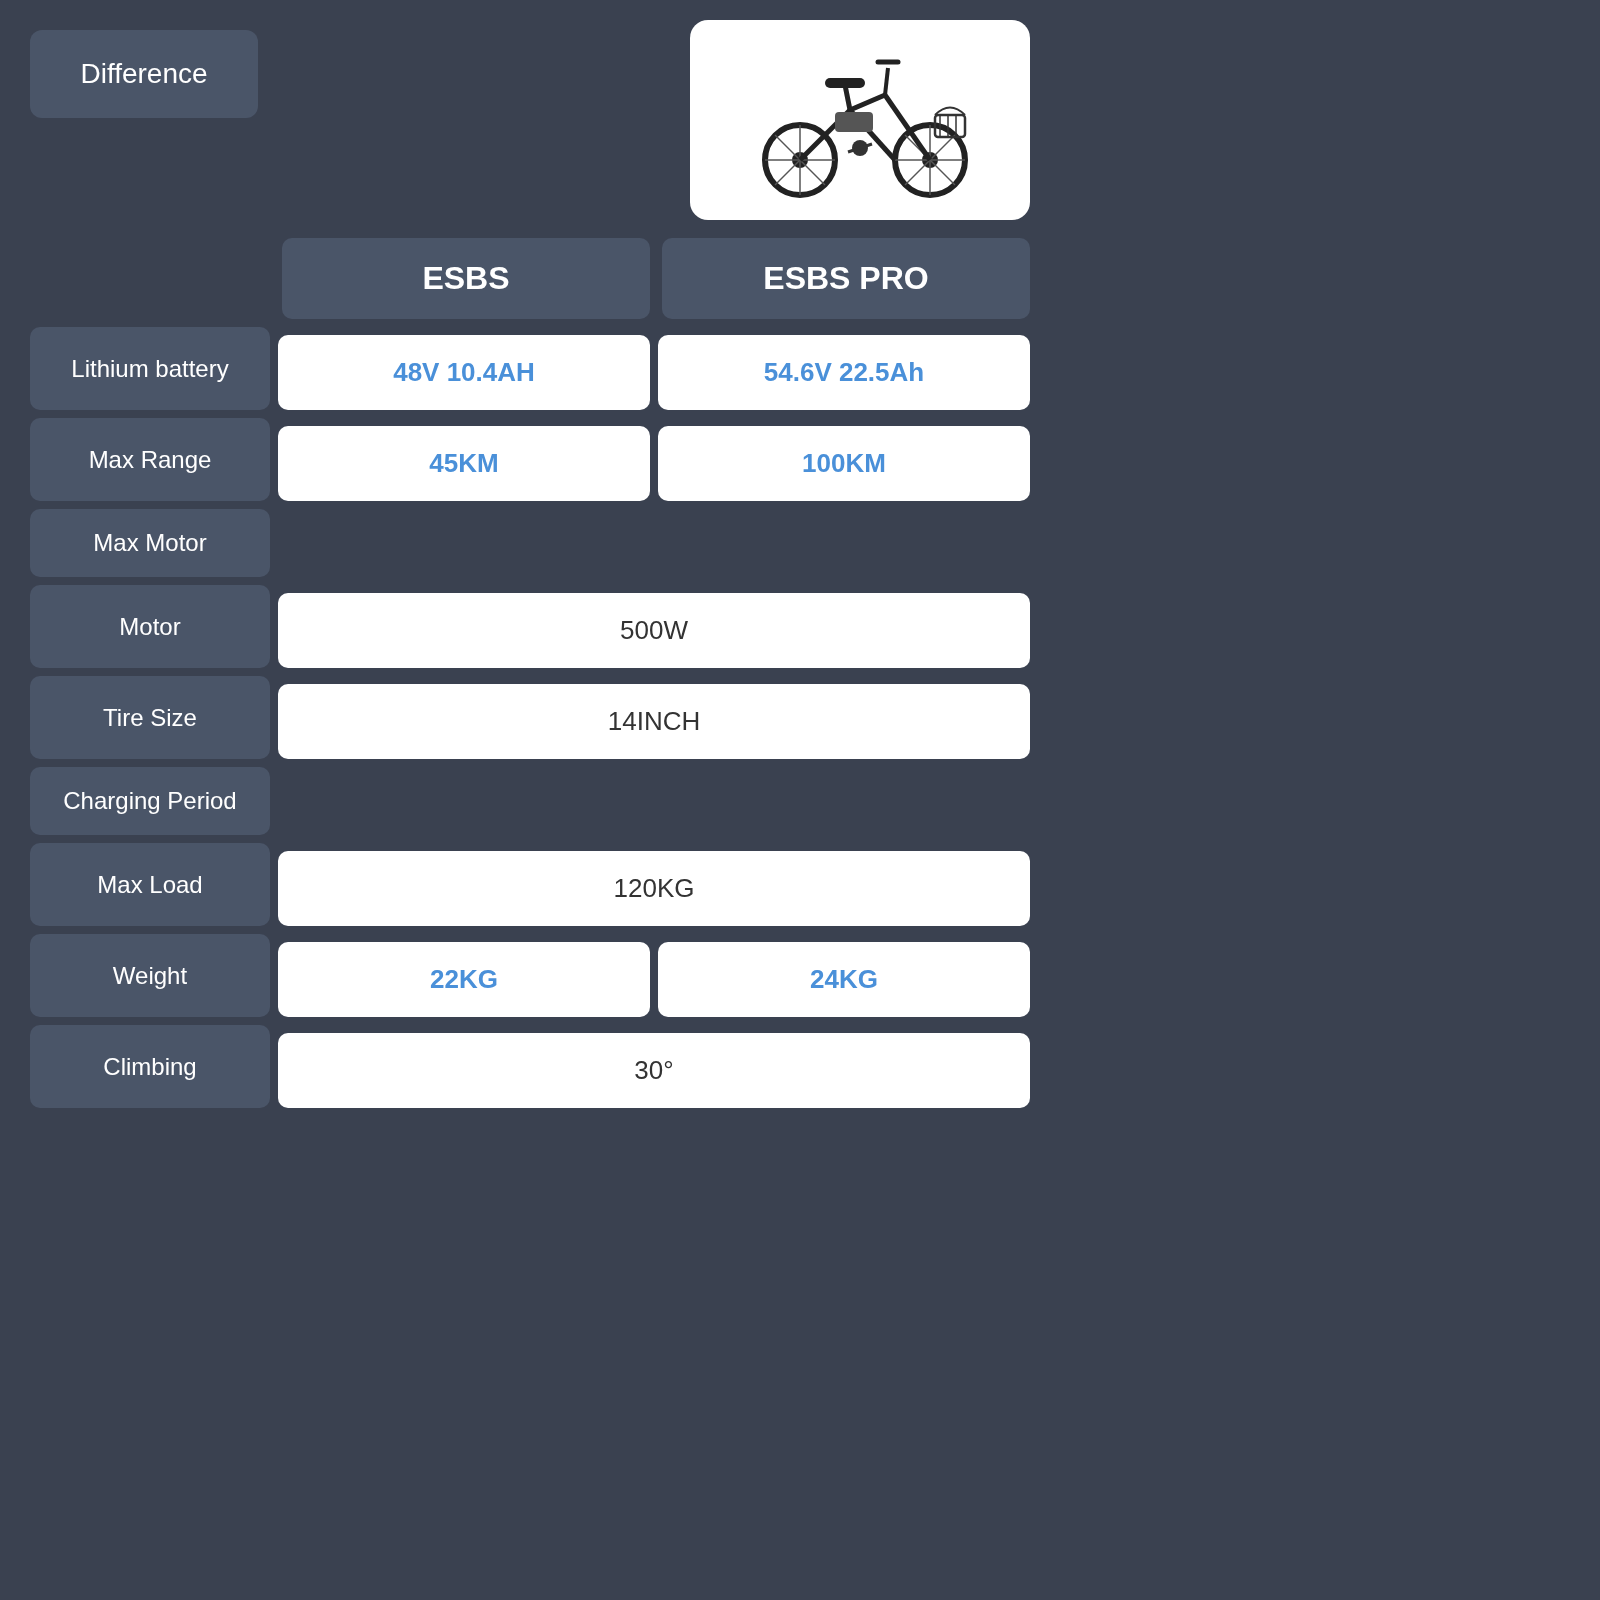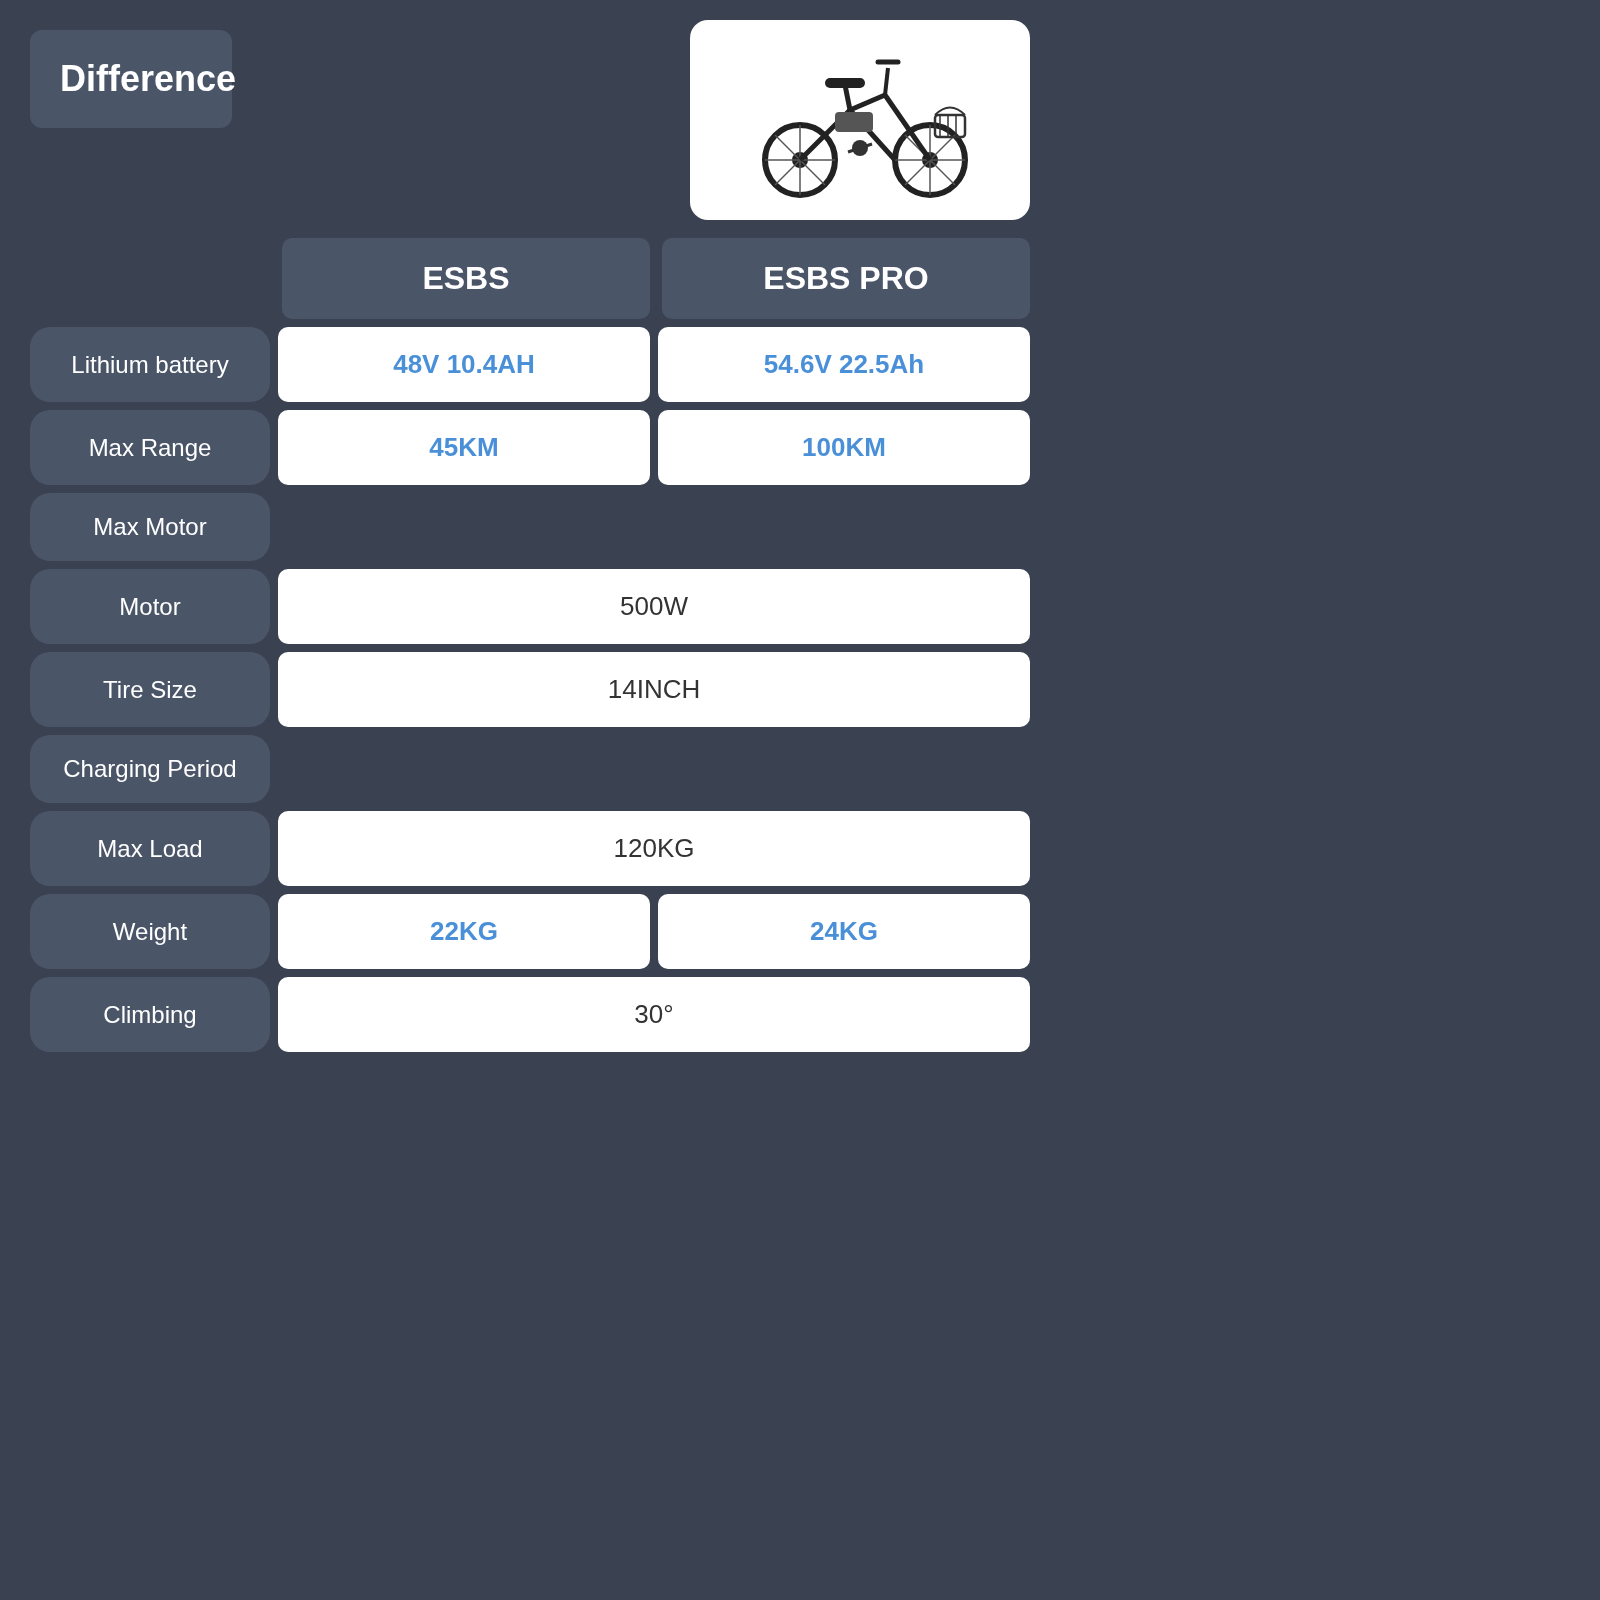--- a/index.html
+++ b/index.html
@@ -19,23 +19,23 @@
       width: 100%;
       align-items: flex-start;
       margin-bottom: 18px;
     }
 
     .difference-box {
       background-color: #4a5568;
       border-radius: 12px;
       padding: 28px 30px;
       color: white;
-      font-size: 36px;
-      font-weight: bold;
-      width: 202px;
+      font-size: 28px;
+      font-weight: normal;
+      width: 228px;
       text-align: center;
       margin-top: 10px;
     }
 
     .bike-image-box {
       background-color: white;
       border-radius: 18px;
       width: 340px;
       height: 200px;
       margin-left: auto;
@@ -79,21 +79,21 @@
     }
 
     .data-row {
       display: flex;
       gap: 8px;
       align-items: stretch;
     }
 
     .row-label {
       background-color: #4a5568;
-      border-radius: 20px;
+      border-radius: 10px;
       color: white;
       font-size: 24px;
       font-weight: 500;
       text-align: center;
       padding: 20px 10px;
       width: 240px;
       flex-shrink: 0;
       display: flex;
       align-items: center;
       justify-content: center;
@@ -107,20 +107,21 @@
 
     .data-cell {
       background-color: white;
       border-radius: 10px;
       display: flex;
       align-items: center;
       justify-content: center;
       font-size: 26px;
       padding: 22px 10px;
       flex: 1;
+      margin-top: 8px;
     }
 
     .data-cell.blue {
       color: #4a90d9;
       font-weight: 600;
     }
 
     .data-cell.dark {
       color: #333;
     }

